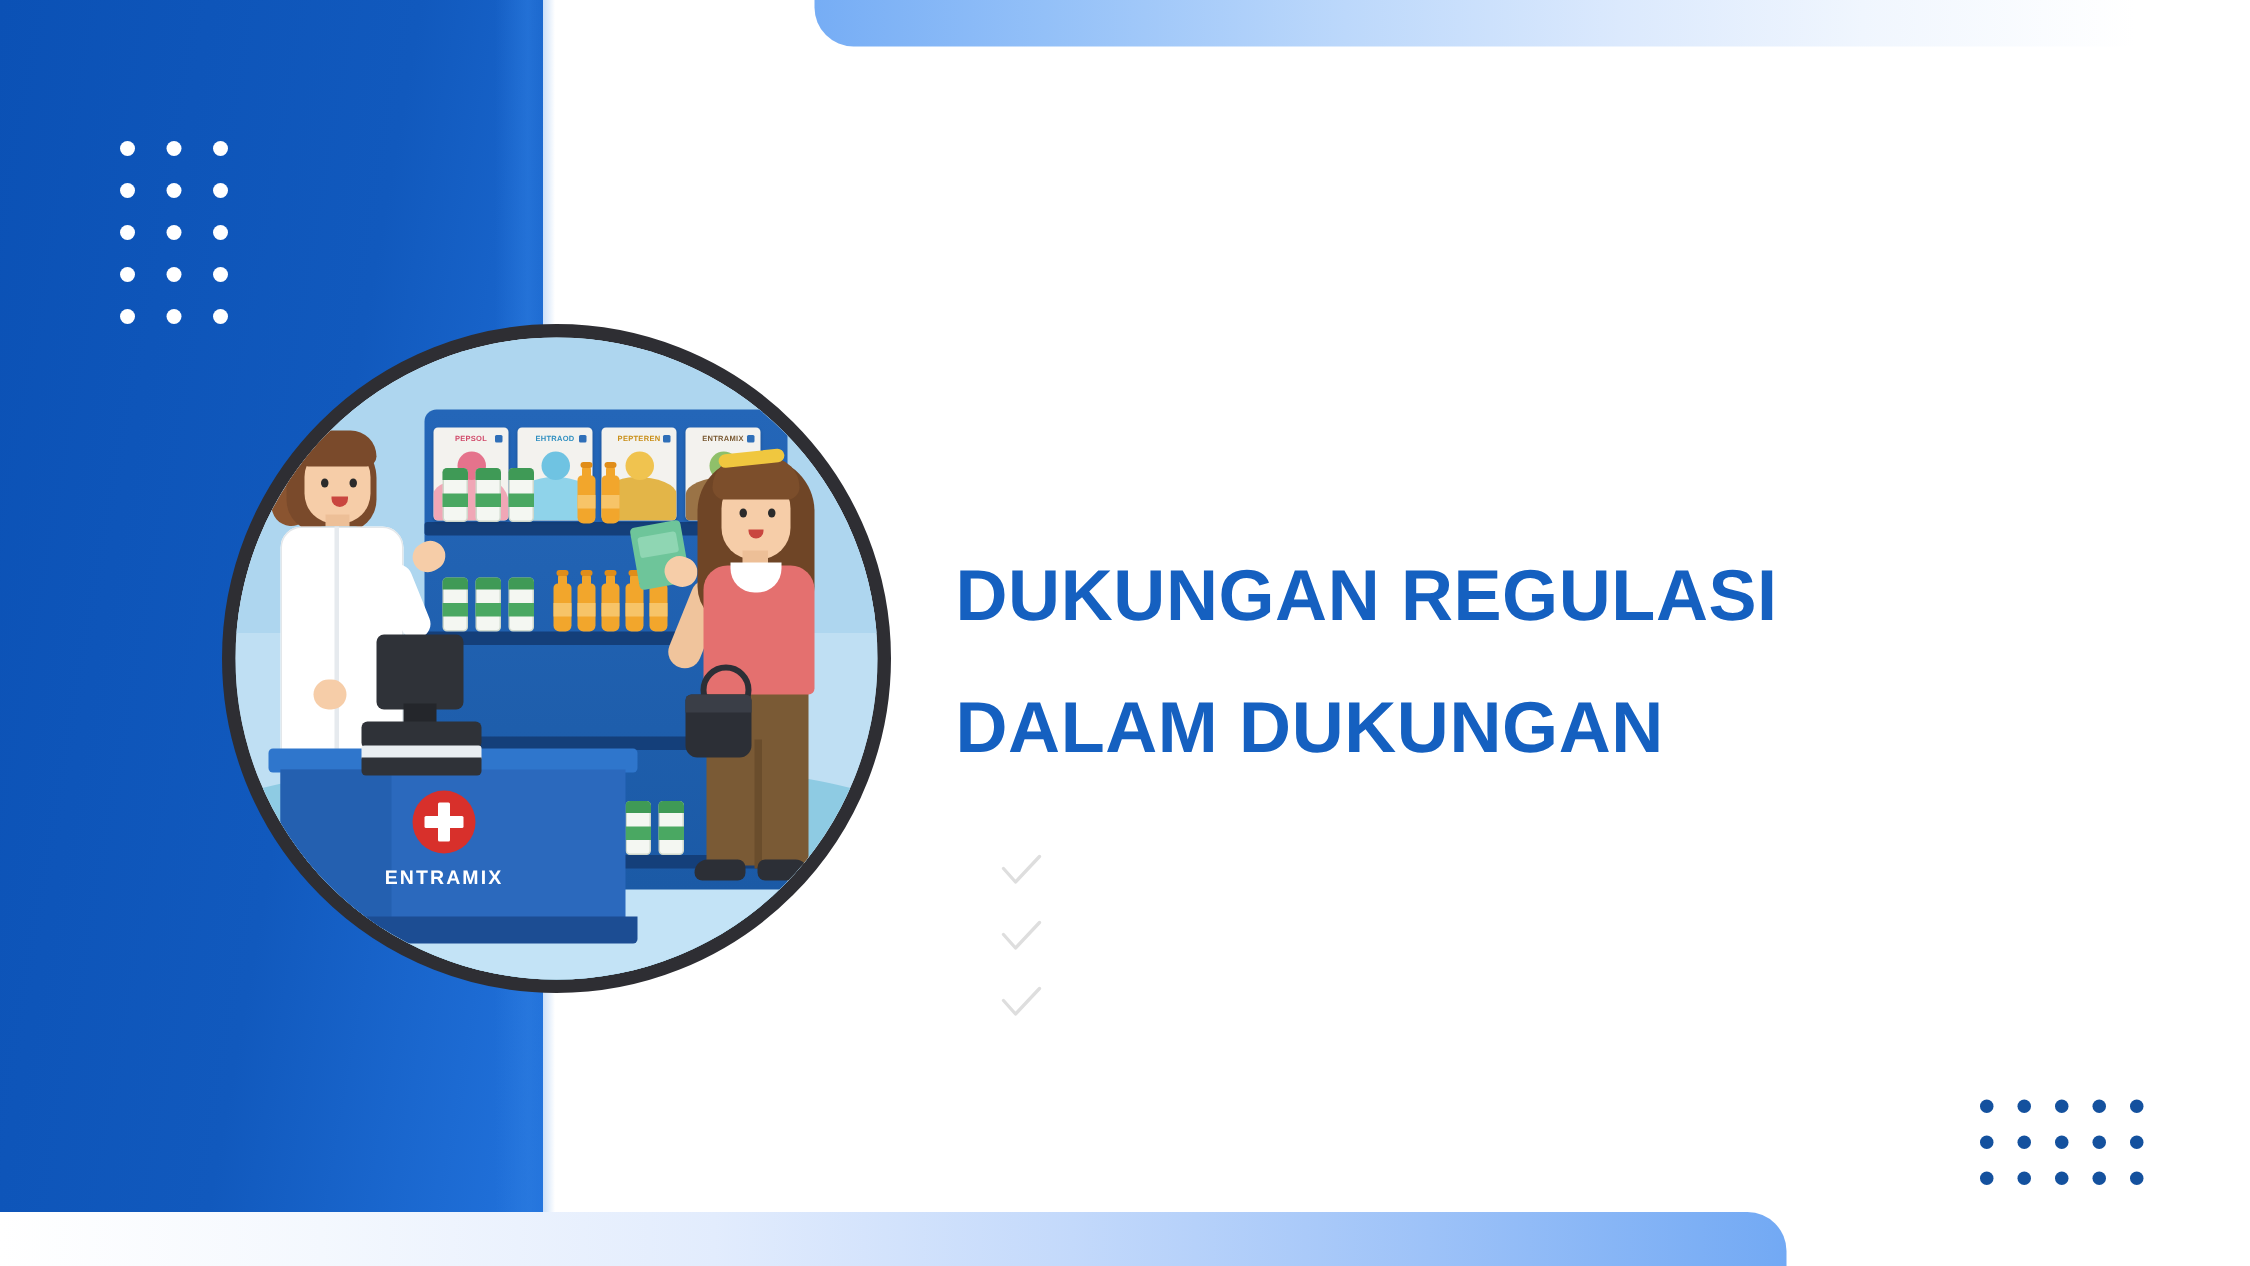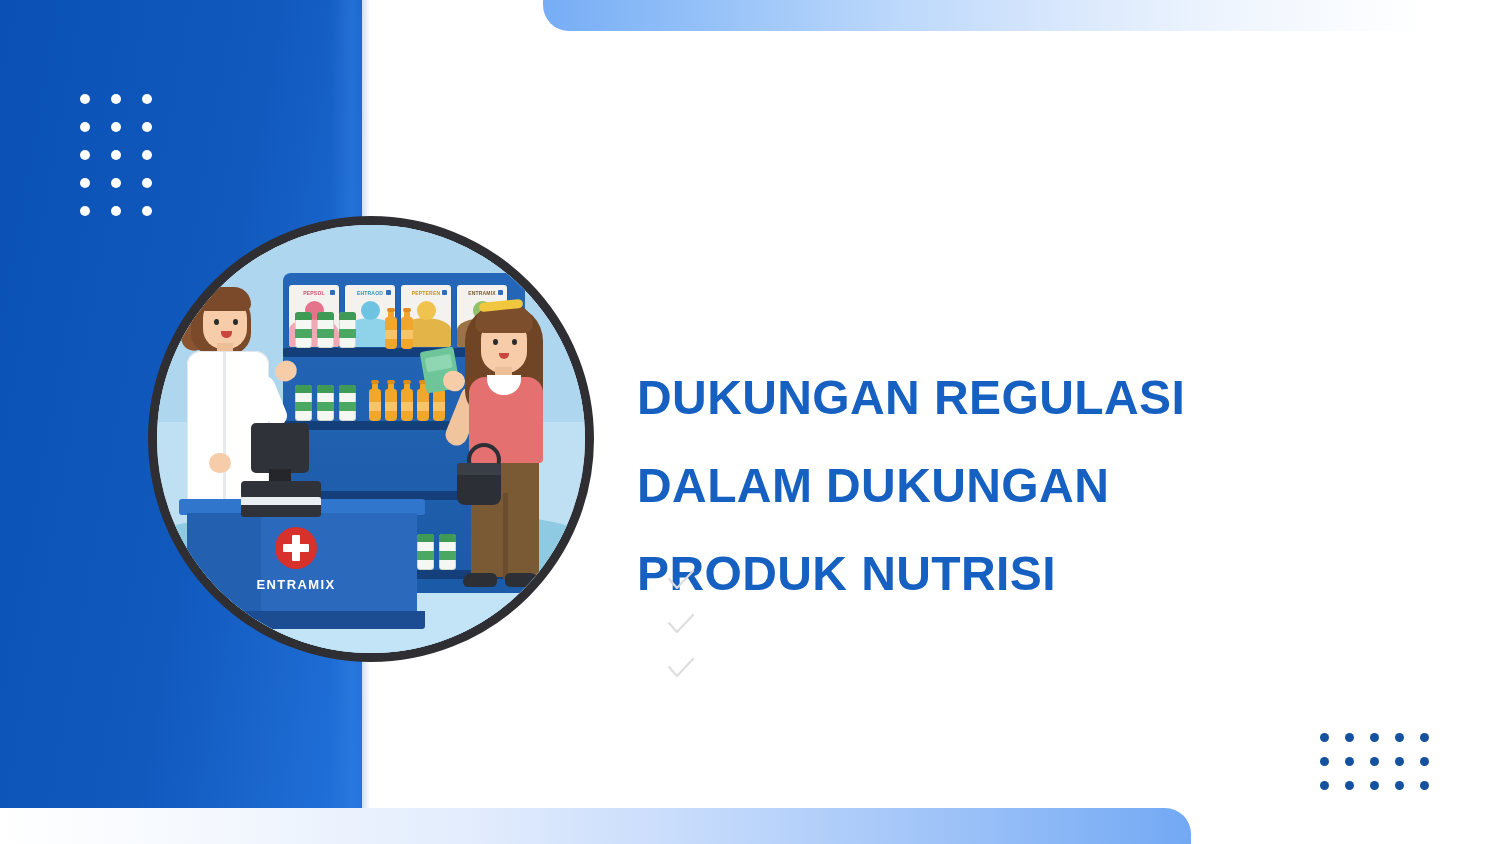--- a/index.html
+++ b/index.html
@@ -417,21 +417,20 @@
     <div class="il cu-collar"></div>
     <div class="il cu-bag-handle"></div>
     <div class="il cu-bag">
         <div class="cu-bag-flap"></div>
       </div>
   </div>
 
   <div class="title-block">
     <div class="title-line">DUKUNGAN REGULASI</div>
     <div class="title-line">DALAM DUKUNGAN</div>
-    <div class="title-line">PRODUK NUTRISI</div>
   </div>
 
   <div class="check-list">
     <div class="check-item">
       <svg width="30" height="26" viewBox="0 0 30 26">
         <path d="M3 11 L11 20 L27 3" fill="none" stroke="#dedede" stroke-width="2.2" stroke-linecap="round" stroke-linejoin="round"></path>
       </svg>
     </div>
     <div class="check-item">
       <svg width="30" height="26" viewBox="0 0 30 26">

